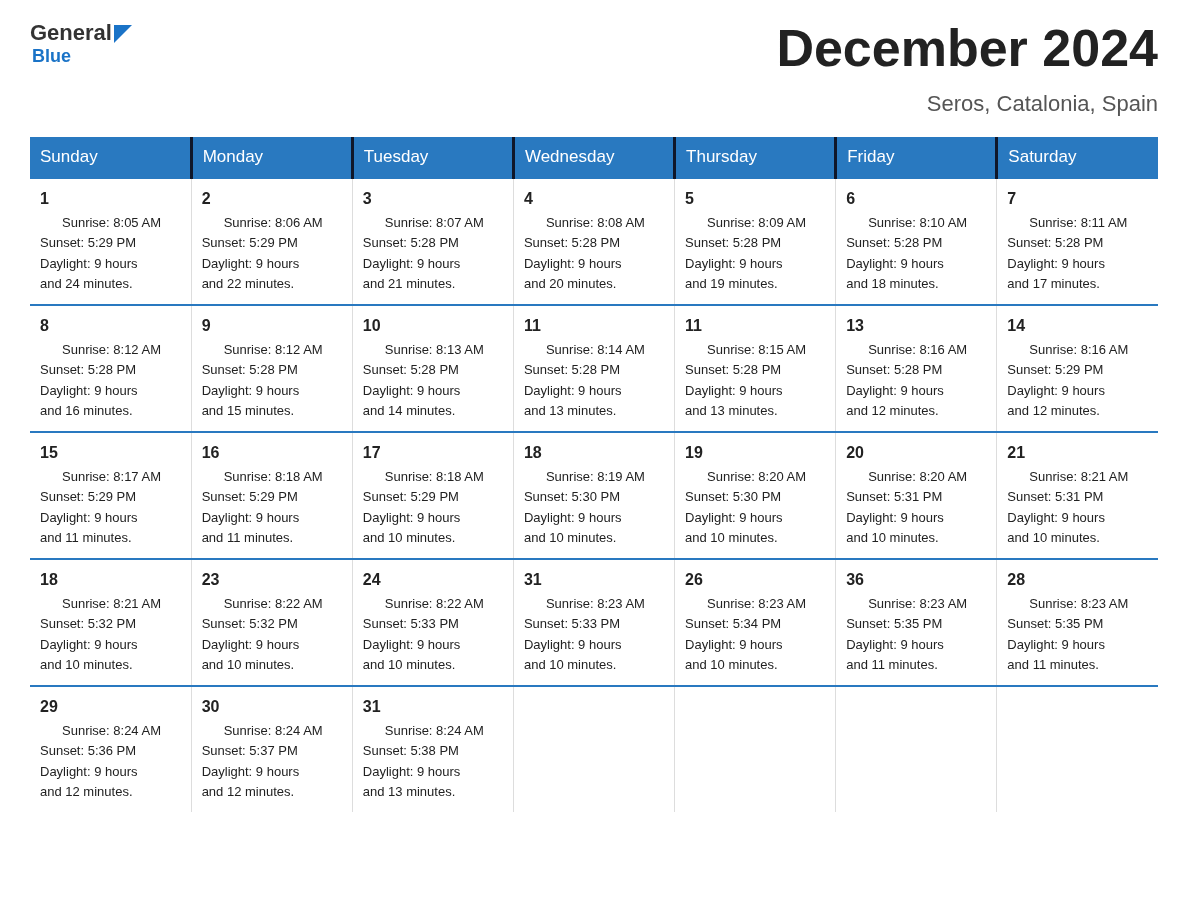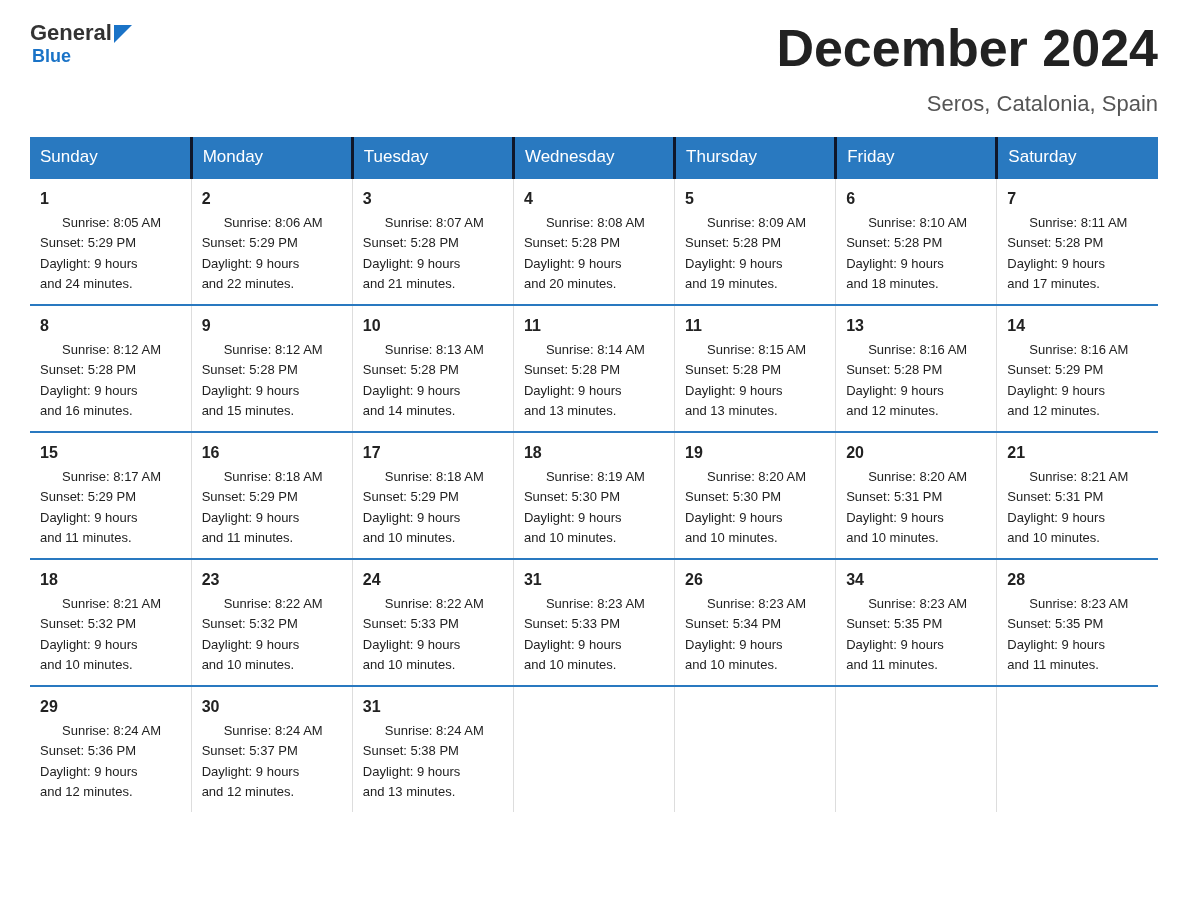--- a/index.html
+++ b/index.html
@@ -237,21 +237,21 @@
       </td>
         <td>
         <span class="day-num">31</span>
         <span class="day-info">Sunrise: 8:23 AM<br>Sunset: 5:33 PM<br>Daylight: 9 hours<br>and 10 minutes.</span>
       </td>
         <td>
         <span class="day-num">26</span>
         <span class="day-info">Sunrise: 8:23 AM<br>Sunset: 5:34 PM<br>Daylight: 9 hours<br>and 10 minutes.</span>
       </td>
         <td>
-        <span class="day-num">34</span>
+        <span class="day-num">36</span>
         <span class="day-info">Sunrise: 8:23 AM<br>Sunset: 5:35 PM<br>Daylight: 9 hours<br>and 11 minutes.</span>
       </td>
         <td>
         <span class="day-num">28</span>
         <span class="day-info">Sunrise: 8:23 AM<br>Sunset: 5:35 PM<br>Daylight: 9 hours<br>and 11 minutes.</span>
       </td>
       </tr>
       <tr>
         <td>
         <span class="day-num">29</span>

